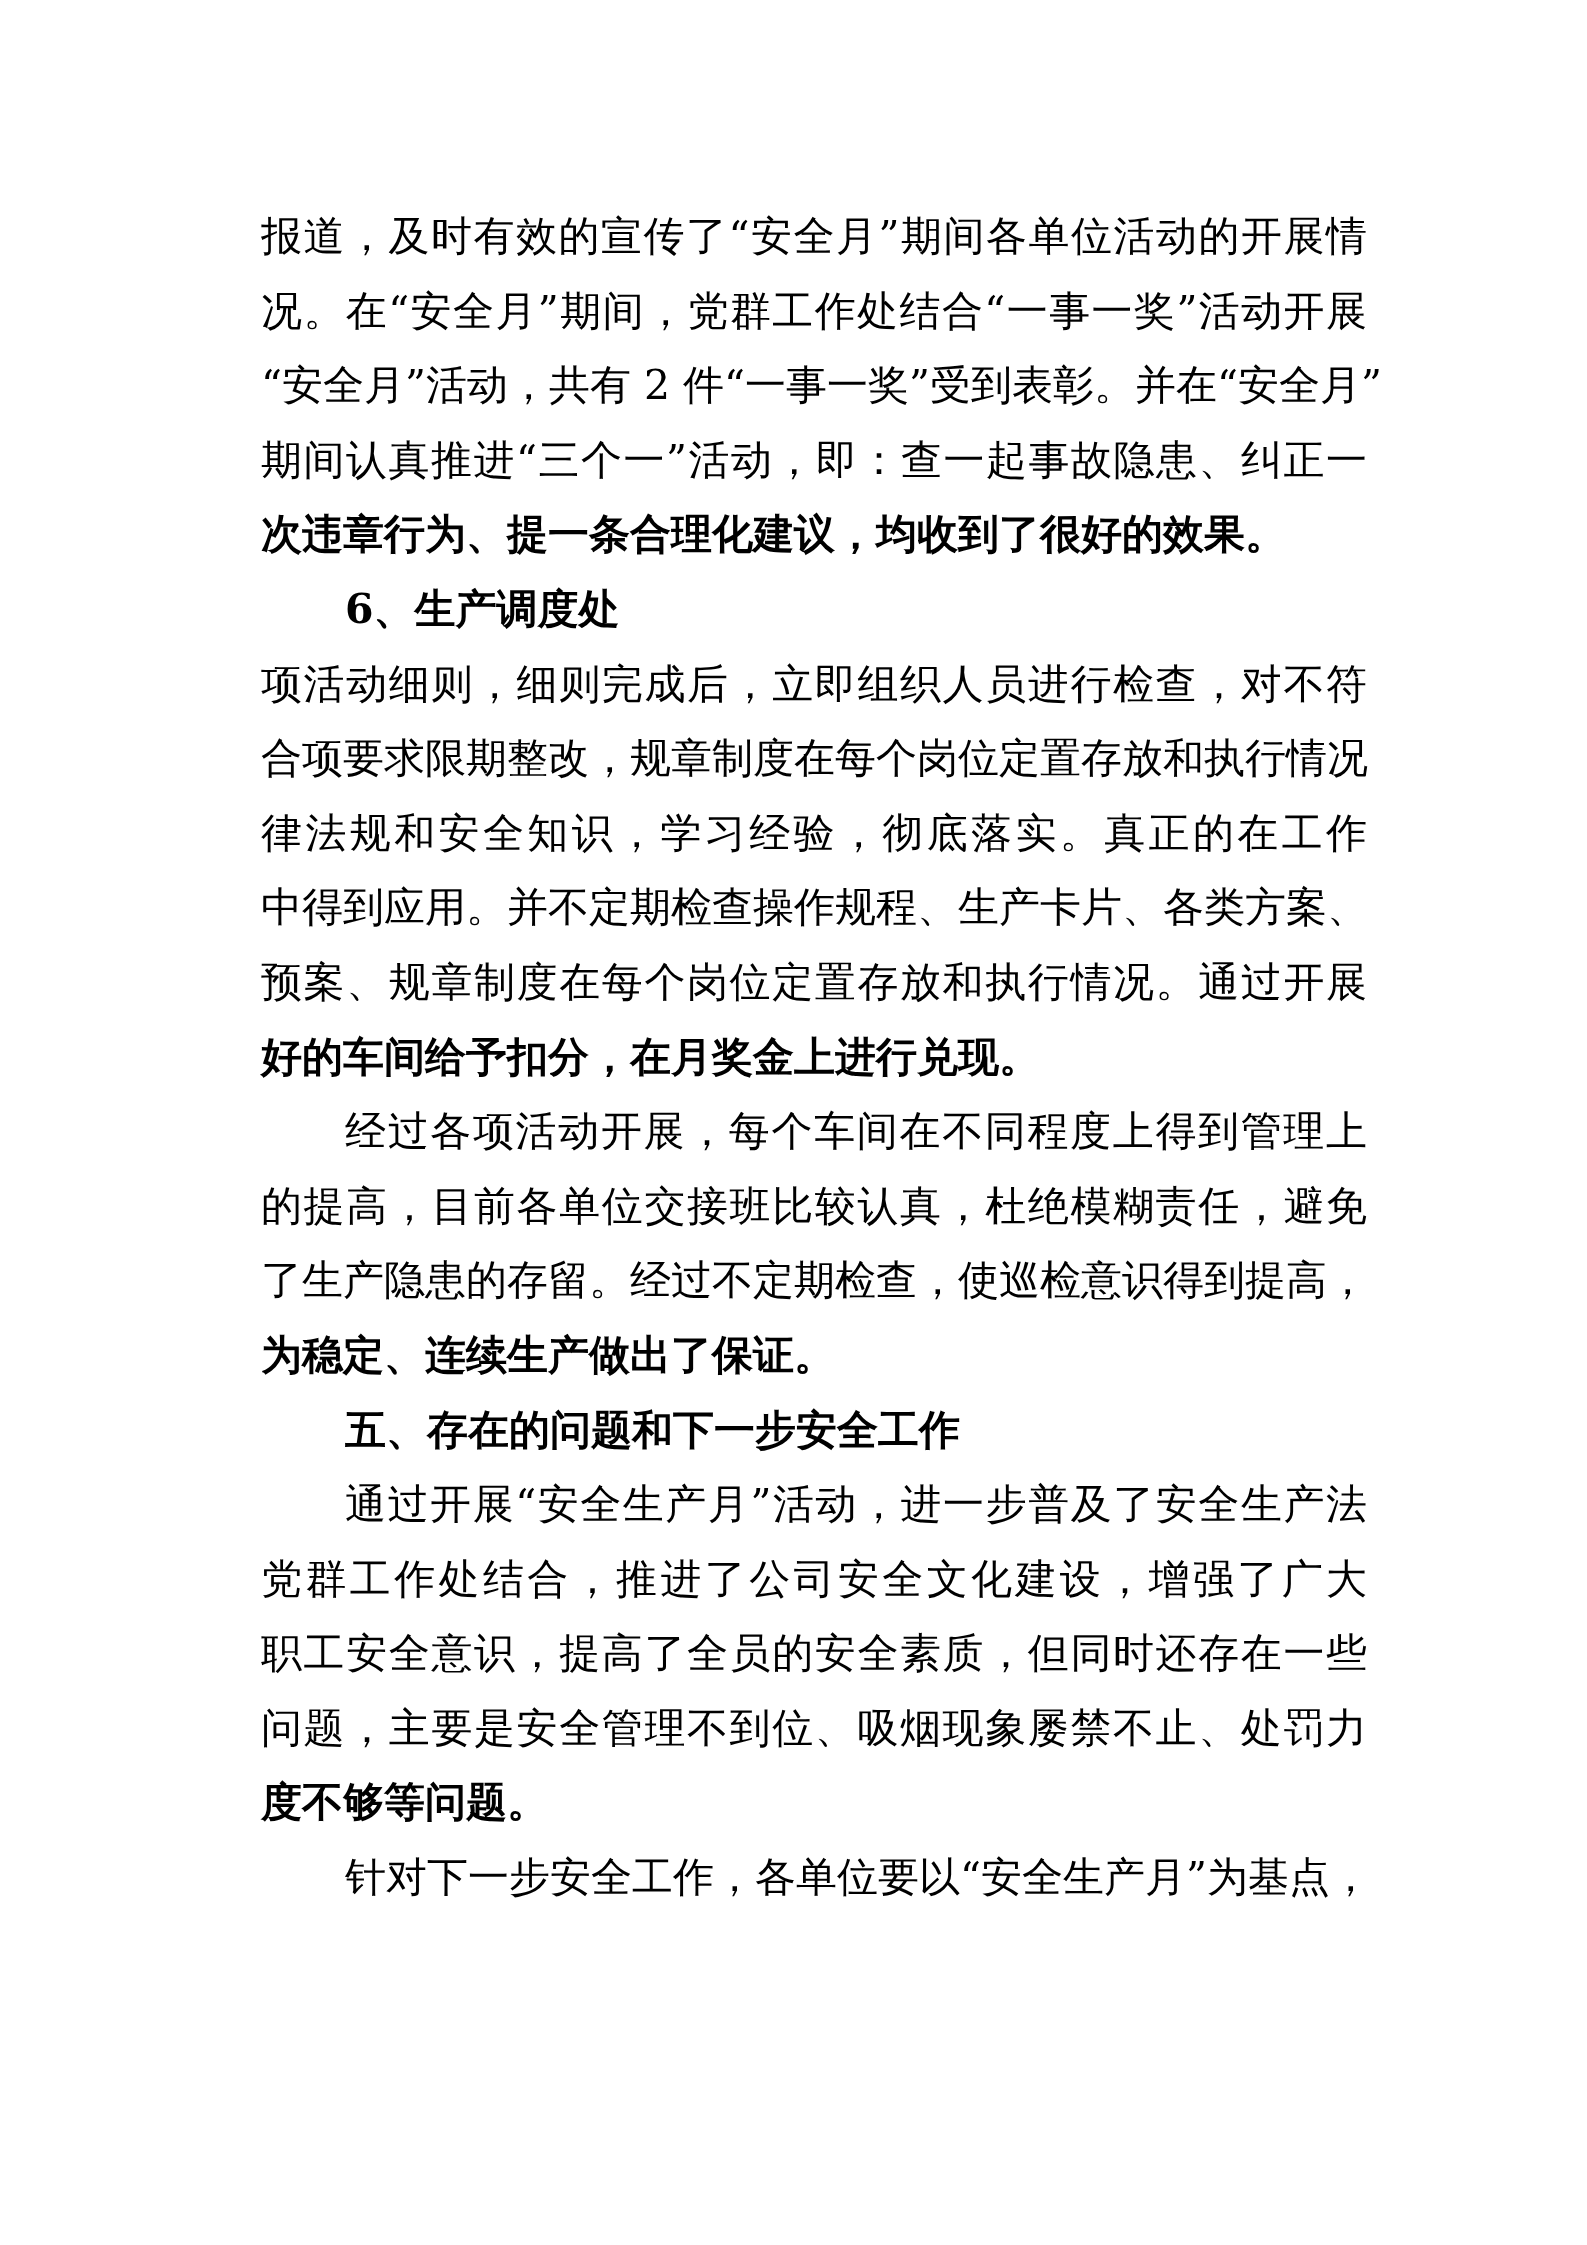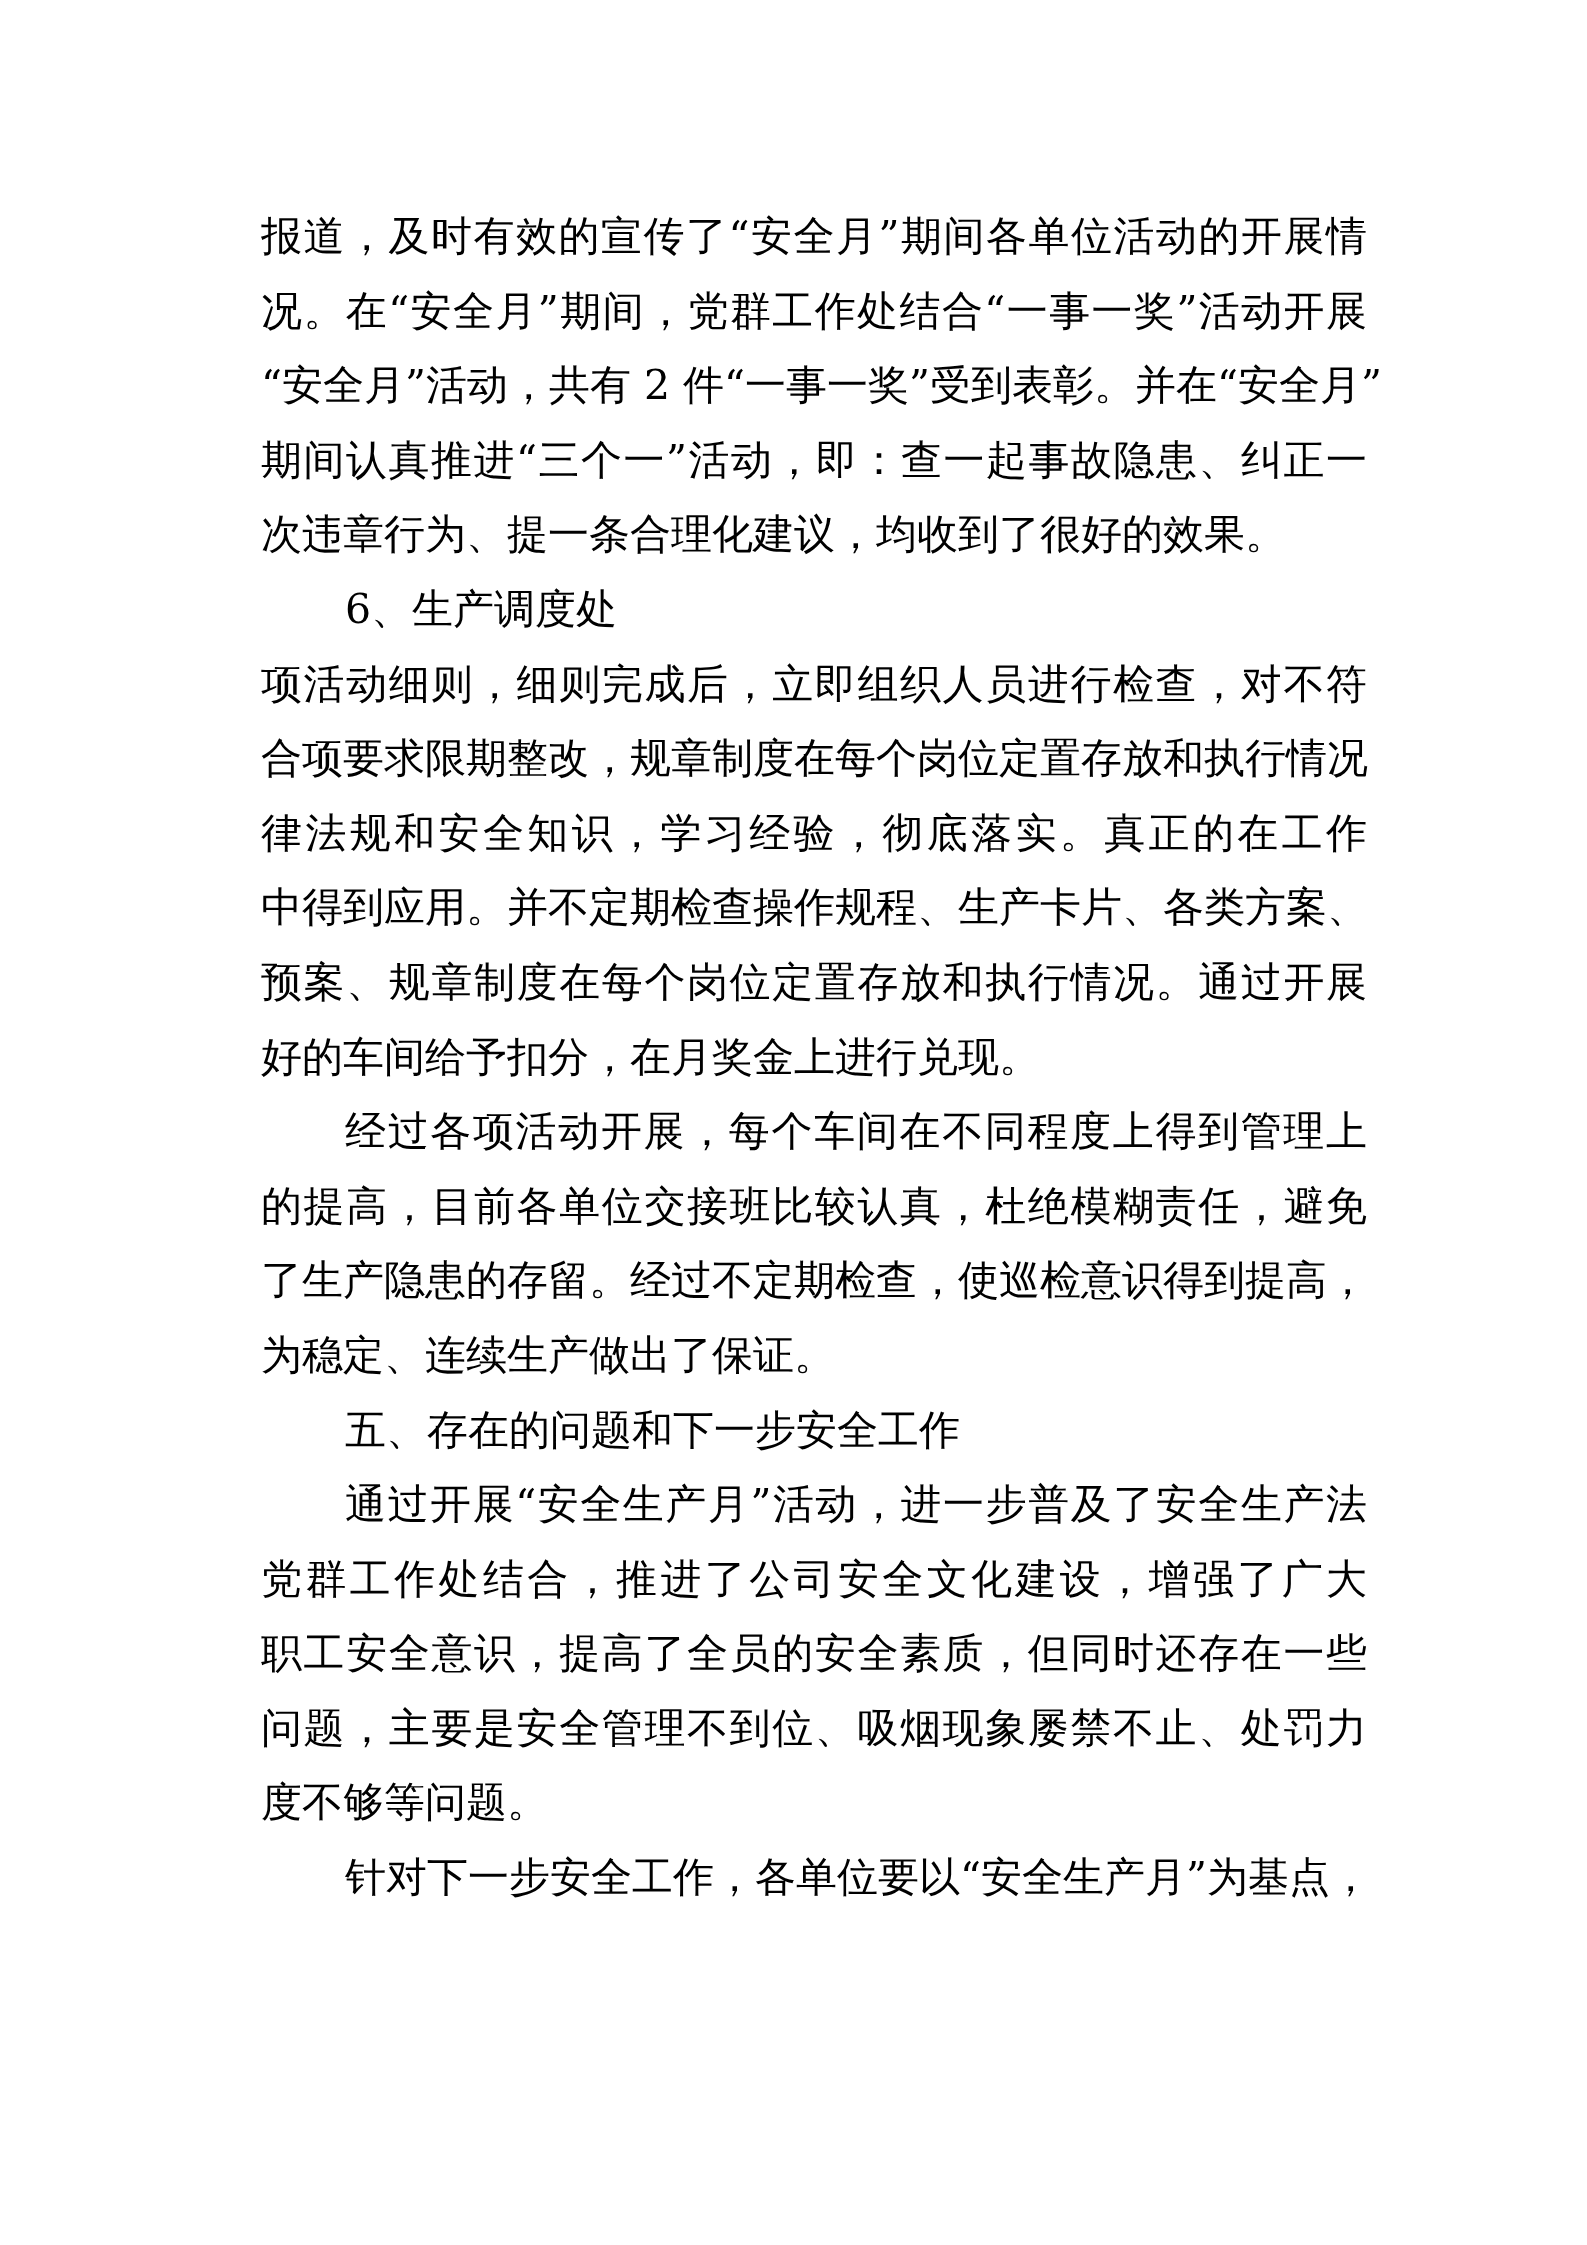--- a/index.html
+++ b/index.html
@@ -16,21 +16,21 @@
     margin-left: 20px;
   }
   .line {
     display: block;
     height: 74.6px;
     white-space: nowrap;
     text-align: justify;
     text-align-last: justify;
     letter-spacing: 0;
   }
-  .line.last { text-align-last: left; }
+  .line.last { text-align-last: left; font-weight: bold; }
   .line.indent { padding-left: 84px; }
 </style>
 </head>
 <body>
 
 <div class="page">
   <span class="line">报道，及时有效的宣传了“安全月”期间各单位活动的开展情</span>
   <span class="line">况。在“安全月”期间，党群工作处结合“一事一奖”活动开展</span>
   <span class="line">“安全月”活动，共有 2 件“一事一奖”受到表彰。并在“安全月”</span>
   <span class="line">期间认真推进“三个一”活动，即：查一起事故隐患、纠正一</span>

